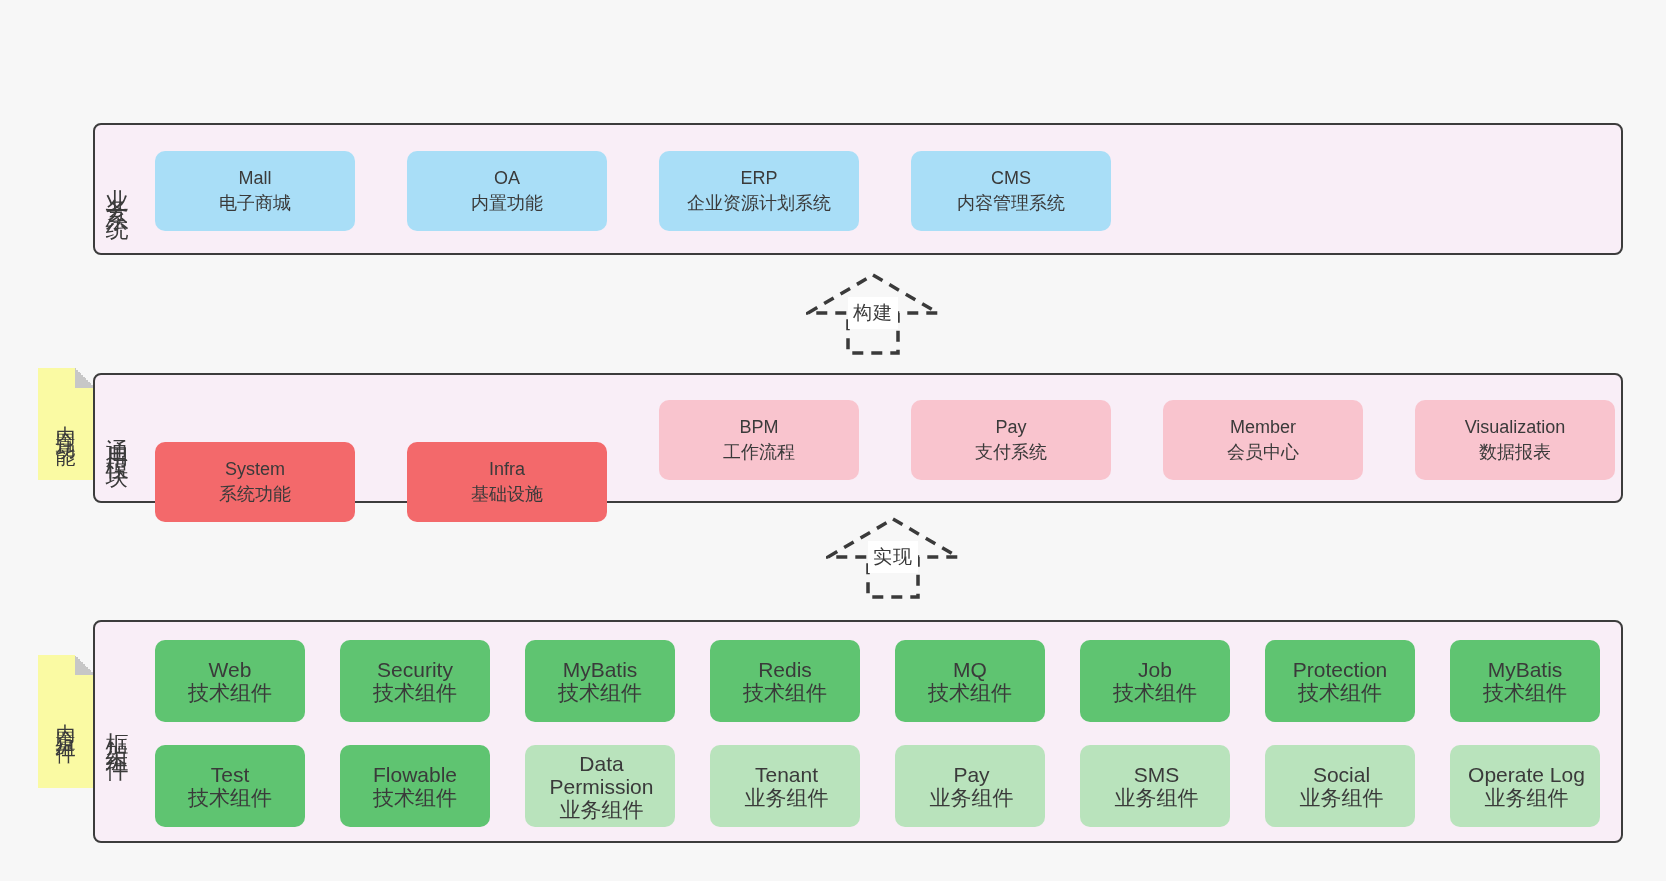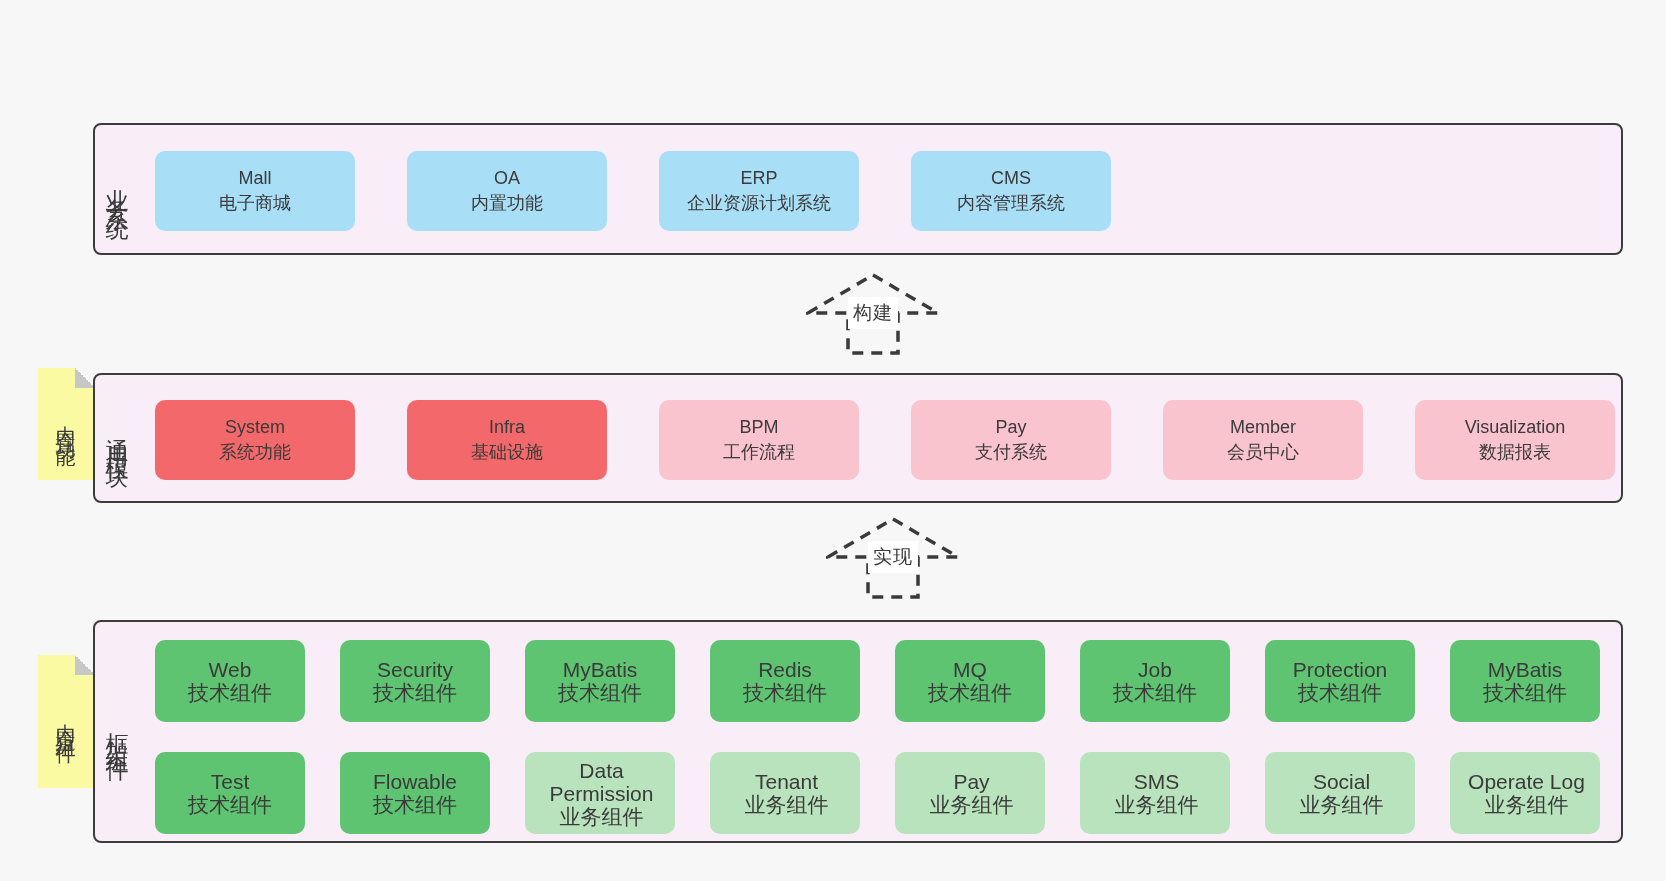--- a/index.html
+++ b/index.html
@@ -28,34 +28,34 @@
   .layer-label span{
     writing-mode:vertical-lr;text-orientation:upright;
     font-size:23px;letter-spacing:9px;color:#3a3a3a;white-space:nowrap;
   }
 
   
   .row6{position:absolute;left:60px;top:25px;display:flex;gap:52px;}
   .layer-business .row6{top:26px;}
   .row8{position:absolute;left:60px;display:flex;gap:35px;}
   .row8.r1{top:18px;}
-  .row8.r2{top:130px;}
+  .row8.r2{top:123px;}
 
   .box{
     border-radius:10px;display:flex;flex-direction:column;
     align-items:center;justify-content:center;text-align:center;
     box-sizing:border-box;padding:2px 10px;
   }
   .box .t,.box .s{line-height:25px;font-size:18px;}
   .row6 .box{width:200px;height:80px;}
   .row8 .box{width:150px;height:82px;}
   .row8 .box .t,.row8 .box .s{font-size:21px;line-height:23px;}
 
   .c-blue{background:#a9def7;}
-  .c-red{background:#f3696b;}
+  .c-red{background:#f3696b;margin-top:42px;}
   .c-pink{background:#f9c4ce;align-items:center;}
   .c-green{background:#5fc471;}
   .c-lightgreen{background:#b9e3bc;padding-left:13px;}
 
   
   .note{
     position:absolute;left:38px;width:57px;background:#fafaa3;z-index:0;
     display:flex;align-items:center;justify-content:center;
   }
   .note-modules{top:368px;height:112px;}

